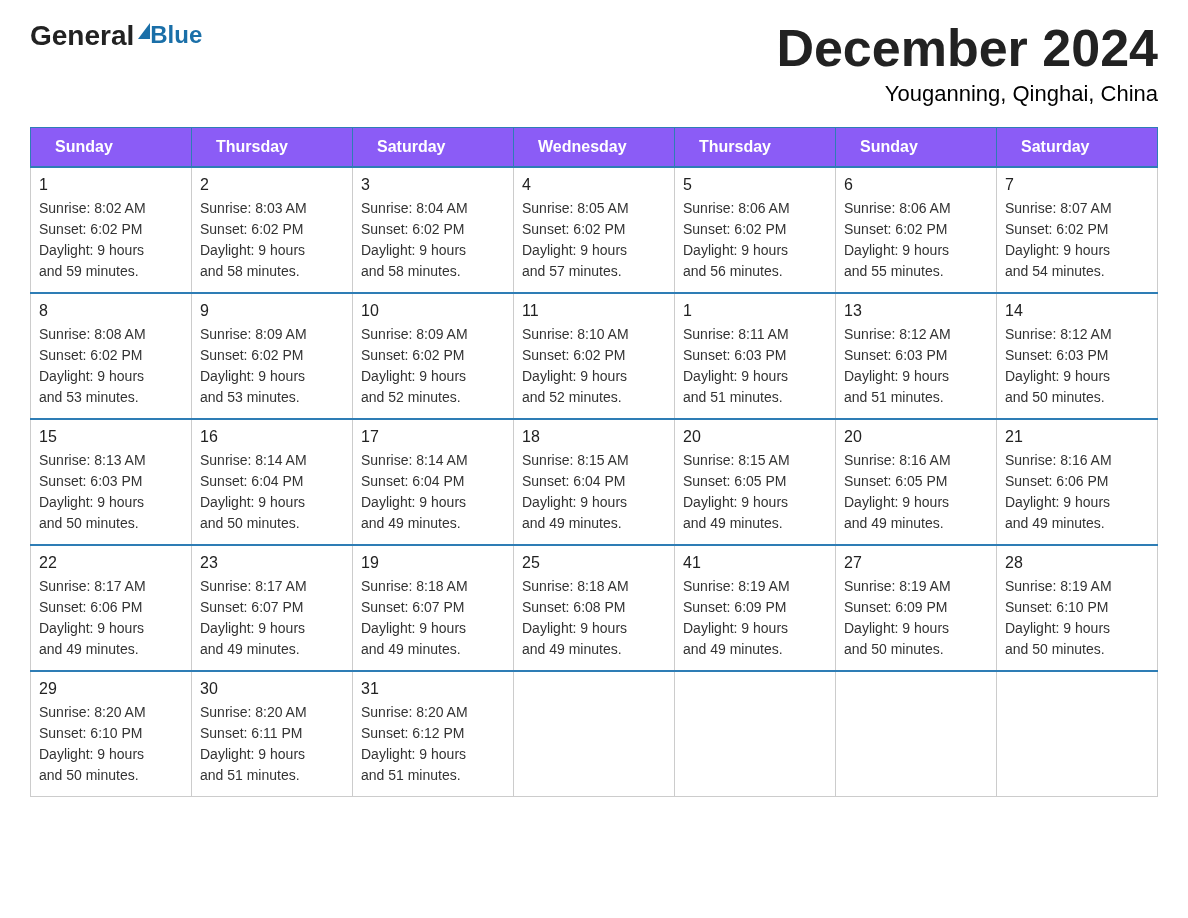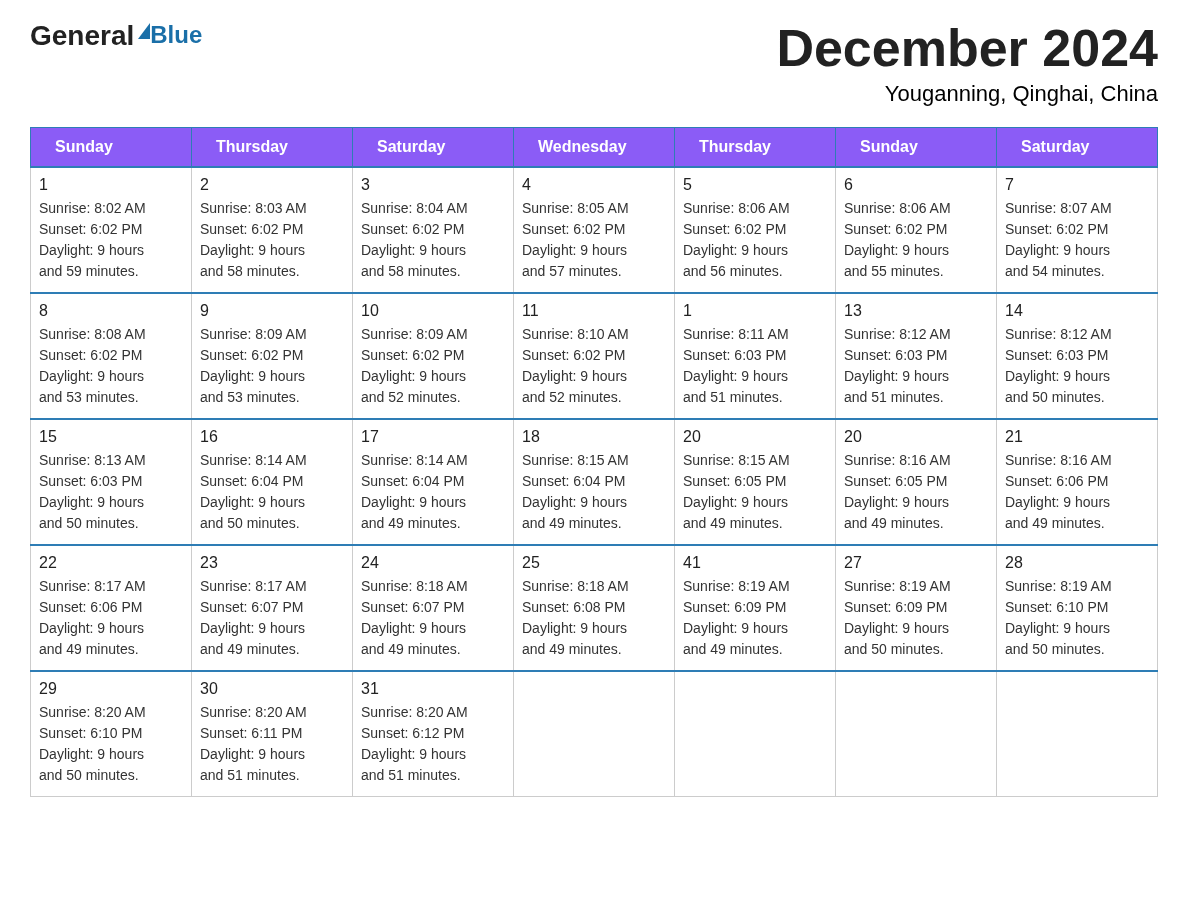--- a/index.html
+++ b/index.html
@@ -216,21 +216,21 @@
       <tr>
         <td>
           <span class="day-number">22</span>
           <div class="day-info">Sunrise: 8:17 AM<br>Sunset: 6:06 PM<br>Daylight: 9 hours<br>and 49 minutes.</div>
         </td>
         <td>
           <span class="day-number">23</span>
           <div class="day-info">Sunrise: 8:17 AM<br>Sunset: 6:07 PM<br>Daylight: 9 hours<br>and 49 minutes.</div>
         </td>
         <td>
-          <span class="day-number">24</span>
+          <span class="day-number">19</span>
           <div class="day-info">Sunrise: 8:18 AM<br>Sunset: 6:07 PM<br>Daylight: 9 hours<br>and 49 minutes.</div>
         </td>
         <td>
           <span class="day-number">25</span>
           <div class="day-info">Sunrise: 8:18 AM<br>Sunset: 6:08 PM<br>Daylight: 9 hours<br>and 49 minutes.</div>
         </td>
         <td>
           <span class="day-number">41</span>
           <div class="day-info">Sunrise: 8:19 AM<br>Sunset: 6:09 PM<br>Daylight: 9 hours<br>and 49 minutes.</div>
         </td>

